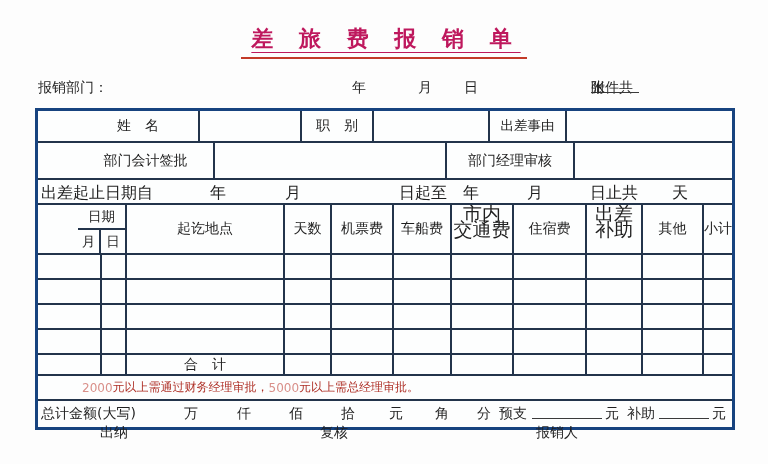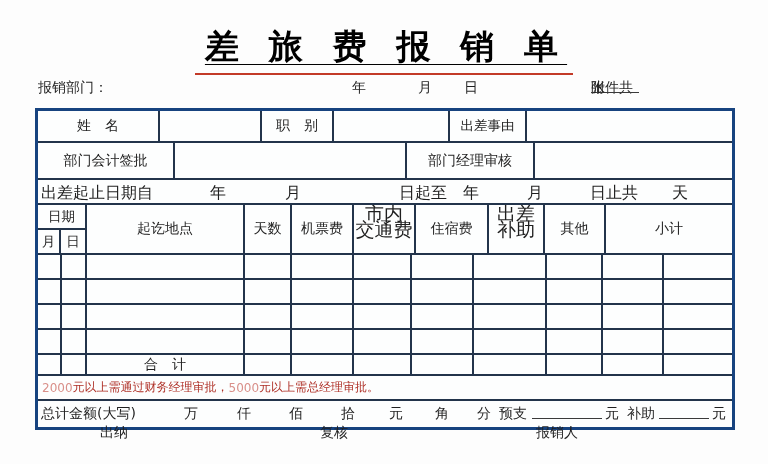--- a/index.html
+++ b/index.html
@@ -4,38 +4,38 @@
 <style>
   html,body{margin:0;padding:0;background:#ffffff;}
   .page{
     position:relative;width:768px;height:464px;background:#fdfdfd;
     font-family:"DejaVu Sans","Liberation Sans",sans-serif;color:#1f1f1f;
     overflow:hidden;
   }
   
   .title-wrap{position:absolute;top:24px;left:0;width:768px;text-align:center;}
   .form-title{
-    display:inline-block;color:#000000;font-size:34px;font-weight:bold;
+    display:inline-block;color:#be185d;font-size:22px;font-weight:bold;
     letter-spacing:9px;border-bottom:2px solid #c33a28;padding:0 6px 3px 10px;
     text-decoration:underline;text-underline-offset:6px;text-decoration-thickness:1px;
   }
   
   .topbar{position:absolute;top:79px;left:0;width:672px;height:20px;font-size:14px;}
   .topbar span{position:absolute;white-space:nowrap;}
   .tb-dept{left:38px;}
   .tb-year{left:352px;} .tb-month{left:418px;} .tb-day{left:464px;}
   .tb-attach{left:591px;}
   .blank{display:inline-block;border-bottom:1.5px solid #3a3a3a;height:13px;vertical-align:baseline;}
   .blank-attach{width:48px;}
   
   .form-table{
     position:absolute;left:35px;top:108px;width:700px;
     border:3px solid #17437f;background:#fdfefe;box-sizing:border-box;
   }
-  .trow{display:flex;border-bottom:2px solid #23344b;box-sizing:border-box;}
+  .trow{display:flex;border-bottom:2px solid #23344b;box-sizing:border-box;padding-left:40px;}
   .trow:last-child{border-bottom:none;}
   .tcell{
     box-sizing:border-box;border-right:2px solid #23344b;
     display:flex;align-items:center;justify-content:center;
     font-size:14px;text-align:center;overflow:hidden;white-space:nowrap;
   }
   .tcell:last-child{border-right:none;}
   
   .rowA{height:32px;}
   .a-name{width:122px;} .a-nameval{width:102px;} .a-rank{width:72px;}
@@ -139,20 +139,21 @@
       <div class="hdr-date">
         <div class="hdr-date-top">日期</div>
         <div class="hdr-date-bot">
           <div class="hdr-md hdr-month">月</div>
           <div class="hdr-md hdr-day">日</div>
         </div>
       </div>
       <div class="tcell c-route">起讫地点</div>
       <div class="tcell c-days">天数</div>
       <div class="tcell c-air">机票费</div>
+      <div class="tcell c-fare">车船费</div>
       <div class="tcell c-city two-line">
         <span>市内</span>
         <span>交通费</span>
       </div>
       <div class="tcell c-lodge">住宿费</div>
       <div class="tcell c-allow two-line">
         <span>出差</span>
         <span>补助</span>
       </div>
       <div class="tcell c-other">其他</div>

